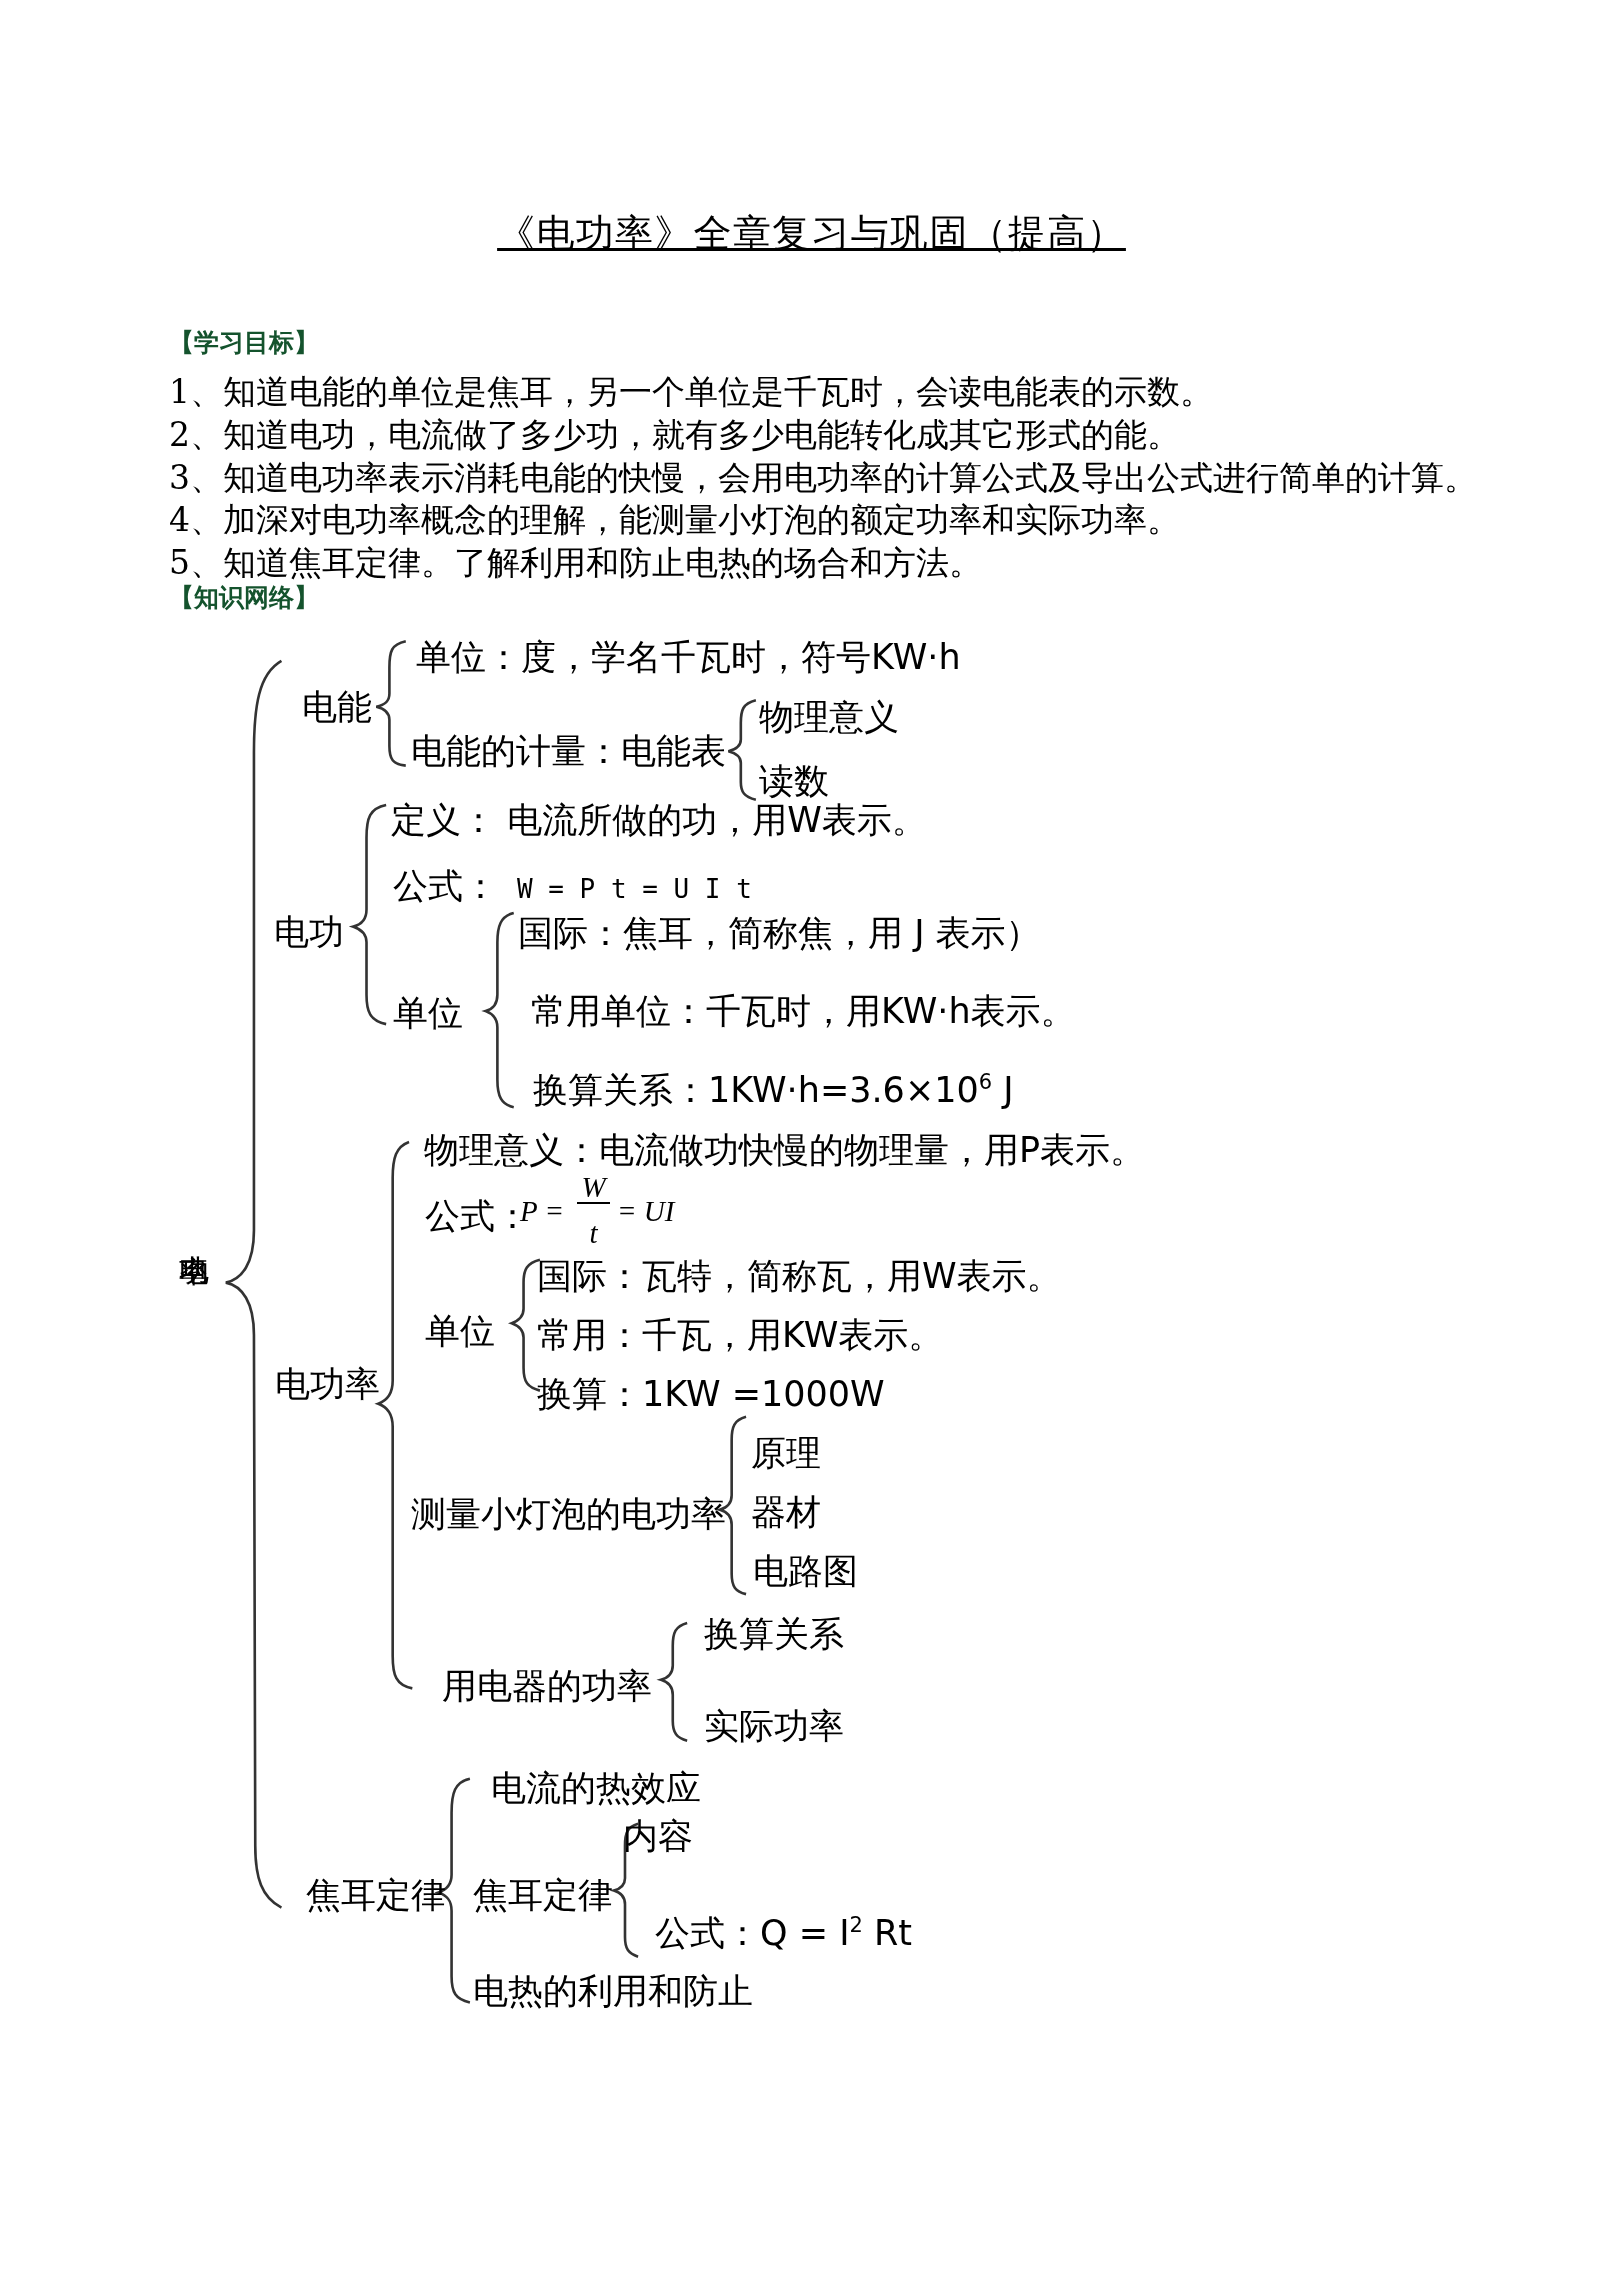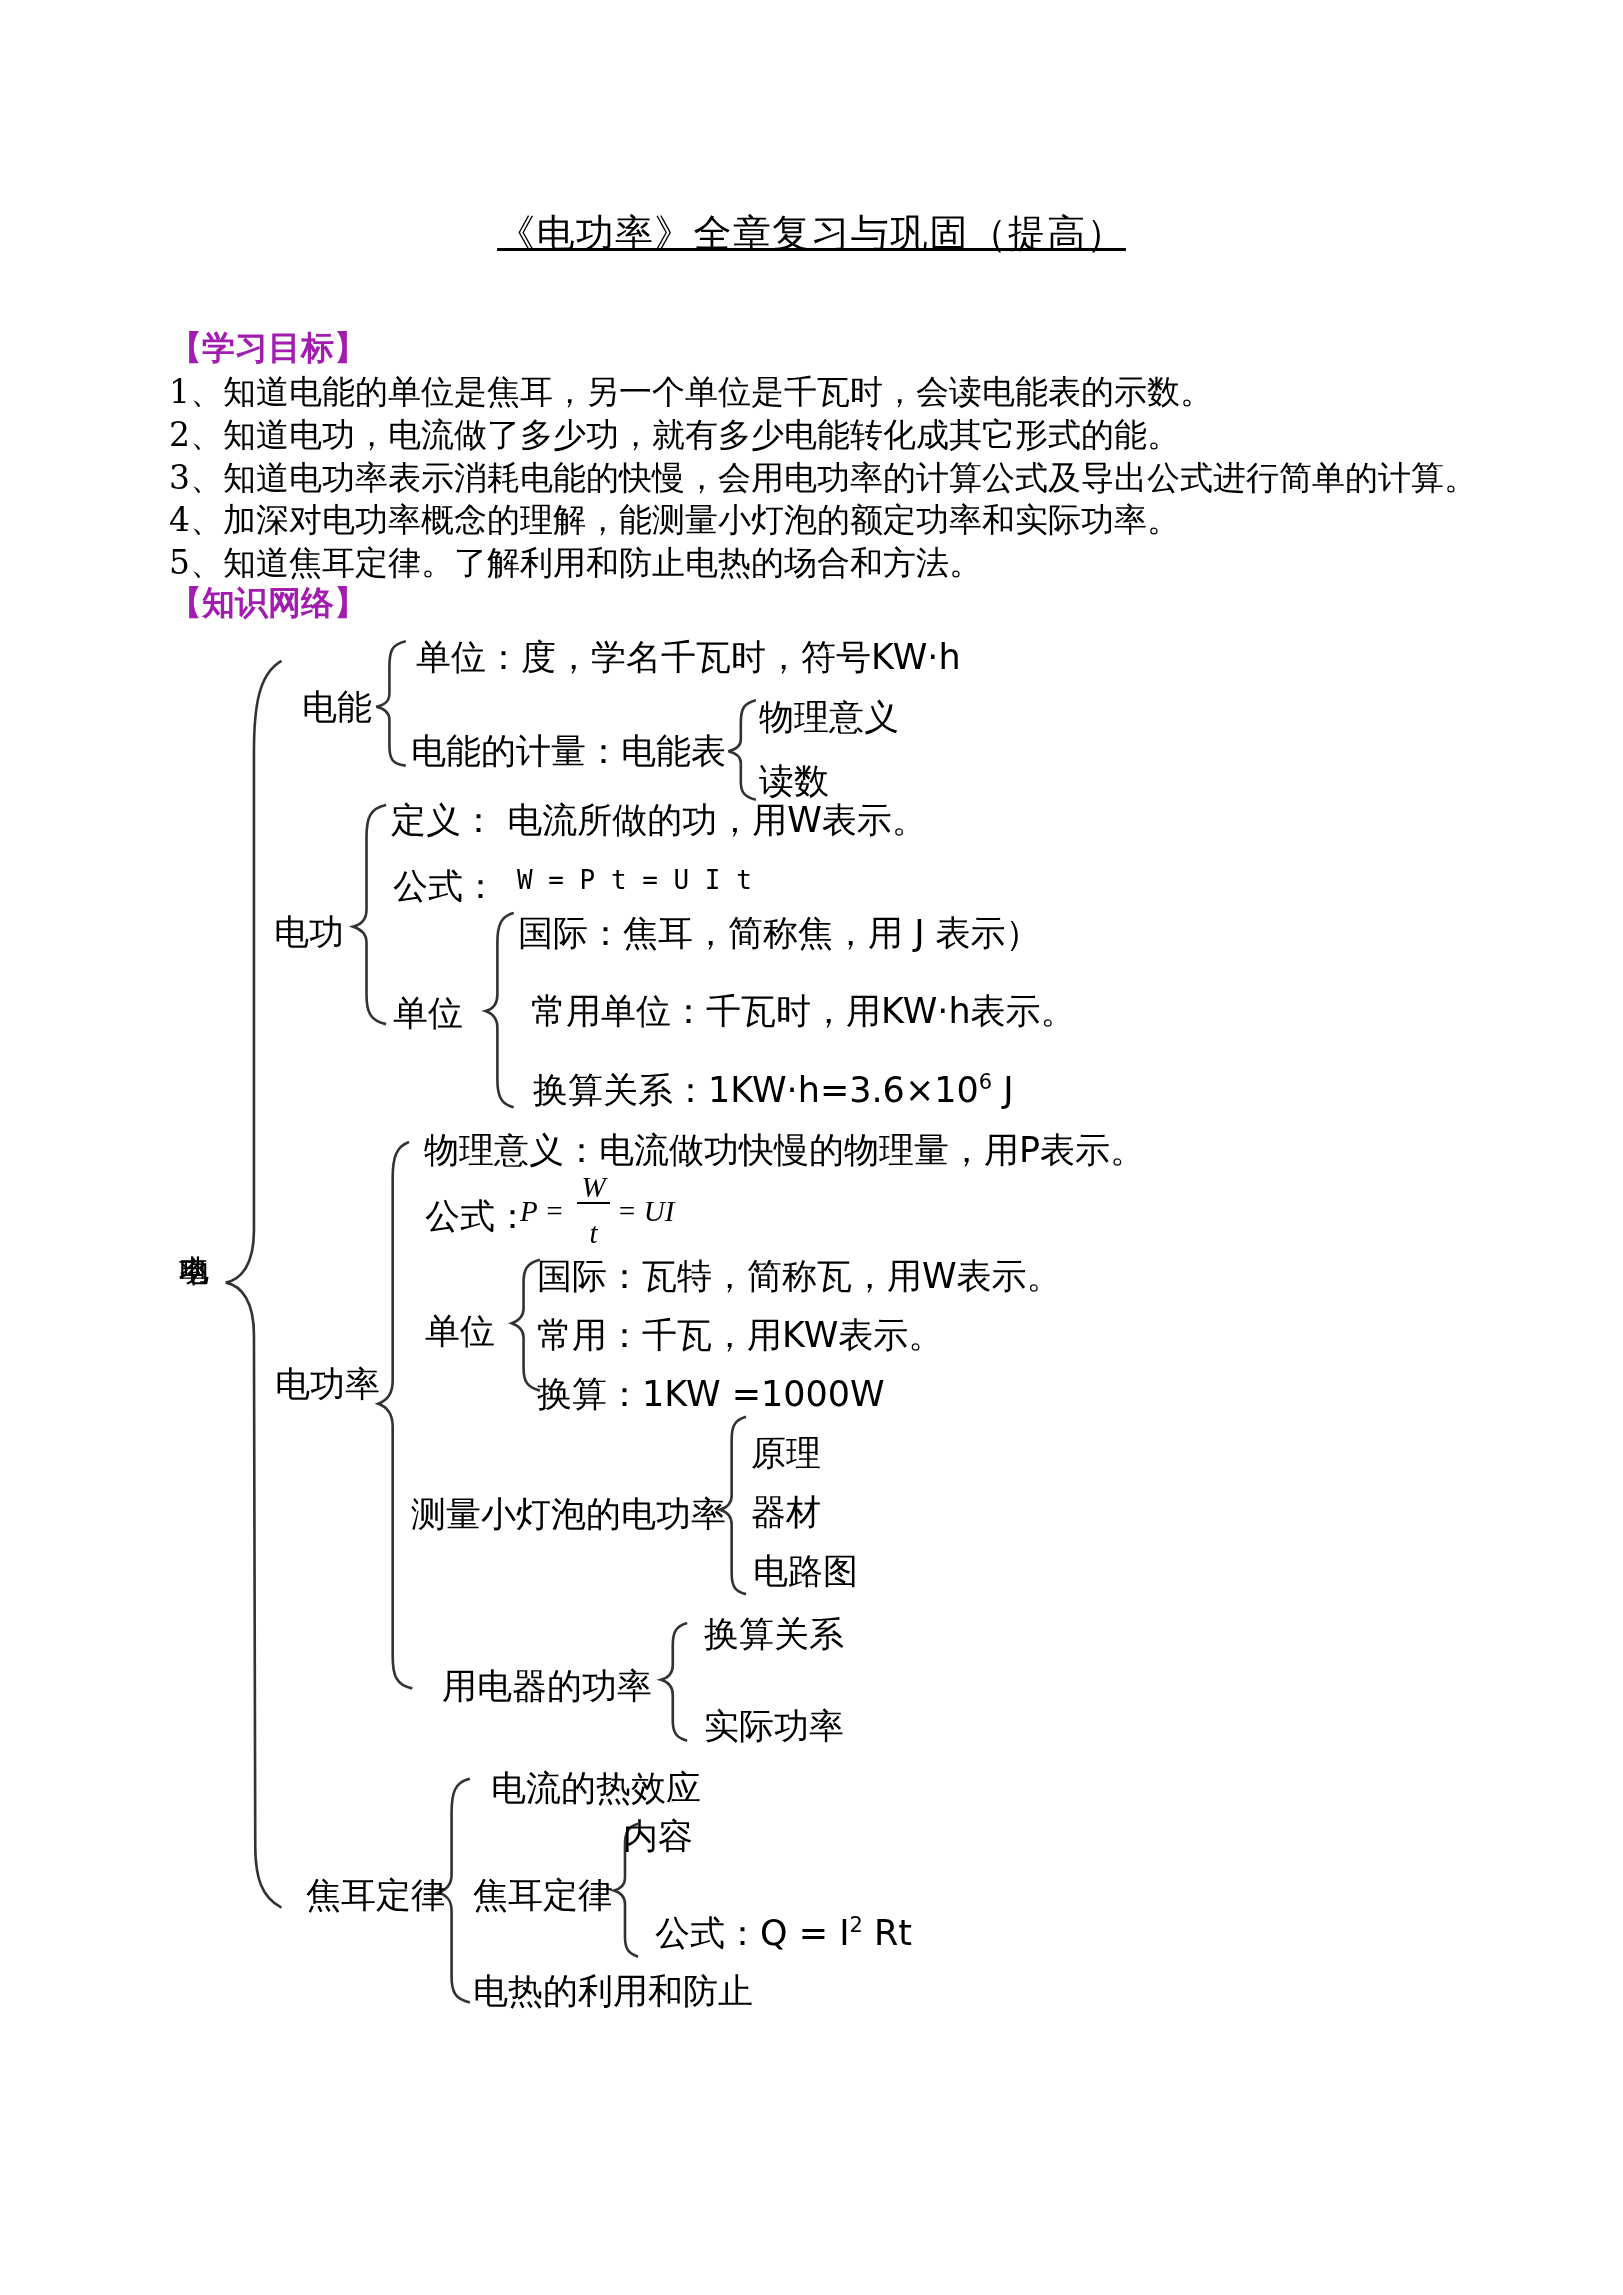--- a/index.html
+++ b/index.html
@@ -1,24 +1,24 @@
 <!DOCTYPE html>
 <html style="font-size:10.5px"><head>
 <meta charset="utf-8">
 <style>
   html, body { margin:0; padding:0; background:#ffffff; }
   body { width:1623px; height:2295px; position:relative; overflow:hidden;
          font-family:"DejaVu Serif","Liberation Serif",serif; color:#000; }
   .title { position:absolute; top:208px; left:0; width:1623px; text-align:center;
            font-size:38px; font-family:"DejaVu Sans","Liberation Sans",sans-serif; letter-spacing:1.3px;text-decoration:underline; }
-  .section-head { position:absolute; left:169px; font-size:33px; font-weight:bold; color:#a21caf;
+  .section-head { position:absolute; left:169px; font-size:25px; font-weight:bold; color:#14532d;
                   font-family:Liberation Sans, sans-serif; }
   .goal { position:absolute; left:169px; font-size:33px; font-family:"DejaVu Serif","Liberation Serif",serif; }
   .n { position:absolute; font-size:35px; font-family:"DejaVu Sans","Liberation Sans",sans-serif; white-space:nowrap; }
-  .mono { font-family:"DejaVu Sans Mono","Liberation Mono",monospace; }
+  .mono { font-family:"DejaVu Sans Mono","Liberation Mono",monospace;margin-top:9px; }
   .it { font-style:italic; font-family:"Liberation Serif","DejaVu Serif",serif; }
   svg.br { position:absolute; left:0; top:0; width:1623px; height:2295px; pointer-events:none; }
   svg.br path { fill:none; stroke:#333; stroke-width:4; }
   .frac { position:absolute; font-size:29px; }
   .vert { position:absolute; font-size:30px; font-family:"DejaVu Sans","Liberation Sans",sans-serif; line-height:35px; width:33px; text-align:center; }
   sup { font-size:60%; }
 </style>
 </head>
 <body>
 

